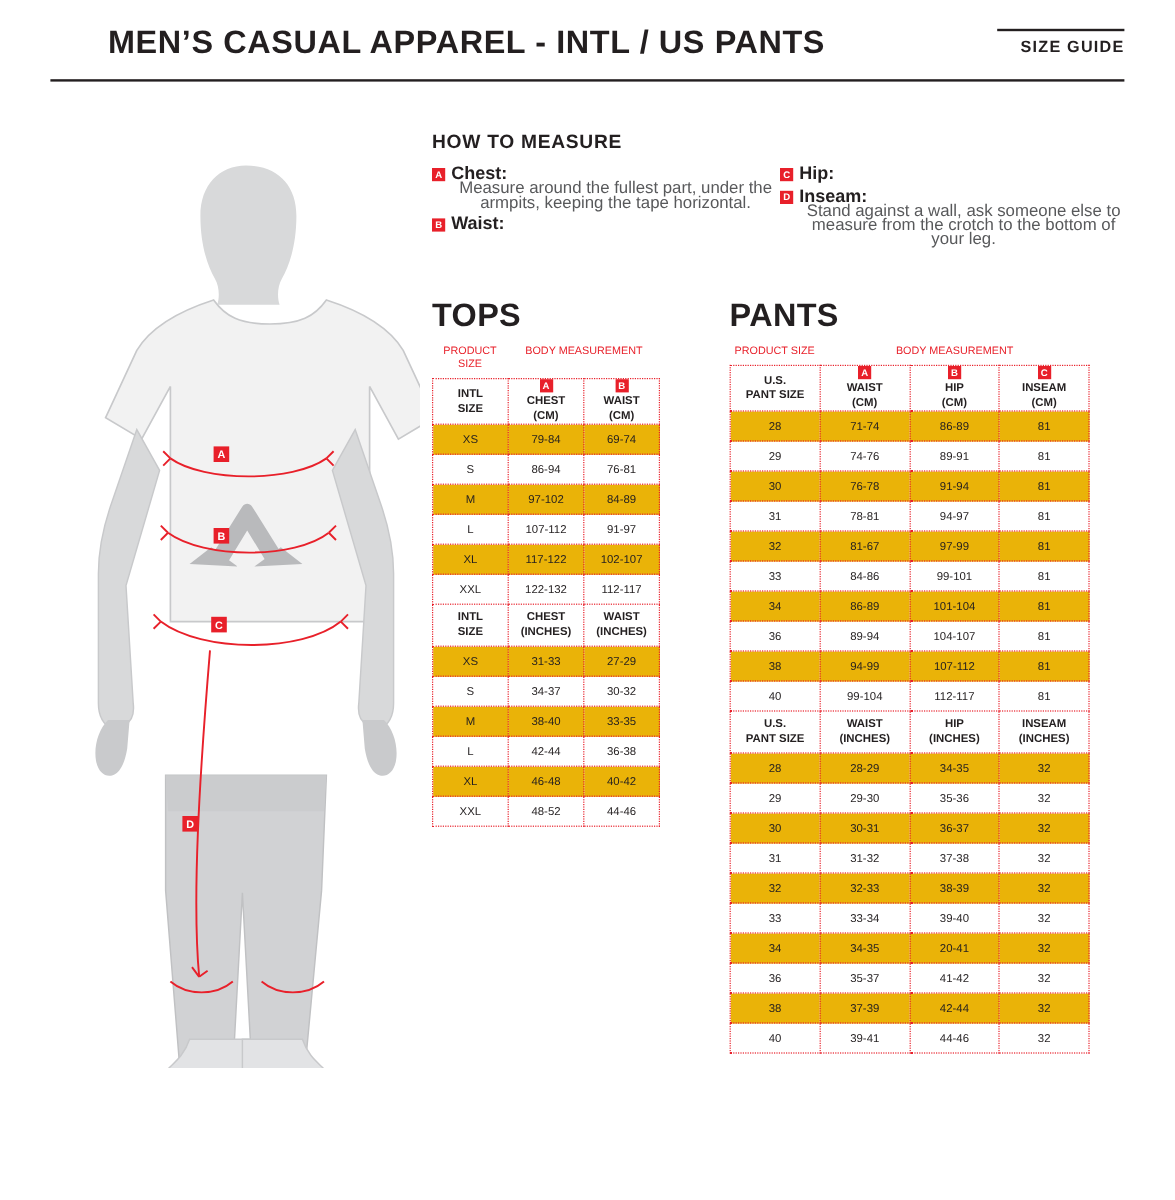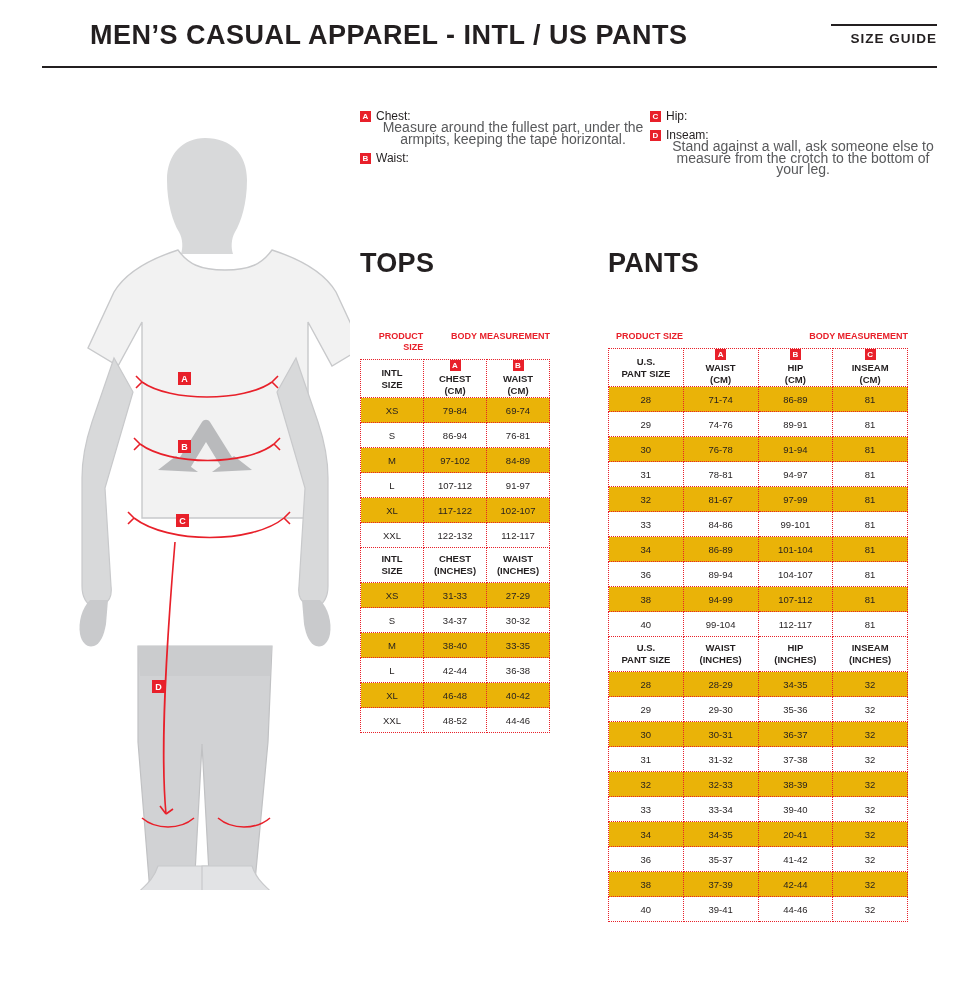--- a/index.html
+++ b/index.html
@@ -99,22 +99,22 @@
     left: 0; top: 1px;
     width: 11px; height: 11px;
     background: #e8202a;
     color: #fff;
     font-size: 8px;
     font-weight: bold;
     line-height: 11px;
     text-align: center;
   }
   .howto-label {
-    font-size: 12px;
-    font-weight: normal;
+    font-size: 15px;
+    font-weight: bold;
     color: #231f20;
     line-height: 12px;
   }
   .howto-text {
     font-size: 14px;
     color: #58595b;
     line-height: 11.5px;
     padding-left: 0;
     text-align: center;
   }
@@ -133,26 +133,25 @@
     color: #231f20;
     margin: 0 0 8px 0;
   }
 
   .hdr-row {
     display: flex;
     margin-bottom: 6px;
   }
   .hdr-cell {
     font-size: 9px;
-    font-weight: bold;
+    font-weight: normal;
     color: #e8202a;
-    text-align: right;
+    text-align: center;
     line-height: 11px;
     text-transform: uppercase;
-    margin-top: 44px;
   }
 
   table.sz {
     border-collapse: collapse;
     width: 100%;
     border: 1px dotted #e8202a;
   }
   table.sz td, table.sz th {
     border: 1px dotted #e8202a;
     text-align: center;
@@ -259,20 +258,21 @@
       <rect x="116" y="384" width="13" height="13" fill="#e8202a"></rect>
       <text x="122.5" y="394" font-family="Liberation Sans, sans-serif" font-size="9" font-weight="bold" fill="#ffffff" text-anchor="middle">C</text>
 
       <rect x="92" y="550" width="13" height="13" fill="#e8202a"></rect>
       <text x="98.5" y="560" font-family="Liberation Sans, sans-serif" font-size="9" font-weight="bold" fill="#ffffff" text-anchor="middle">D</text>
     </g>
   </svg>
 </div>
 
 <div class="howto">
+  <div class="howto-title">HOW TO MEASURE</div>
   <div class="howto-cols">
     <div class="howto-col">
       <div class="howto-item">
         <span class="howto-badge">A</span>
         <div class="howto-label">Chest:</div>
         <div class="howto-text">Measure around the fullest part, under the armpits, keeping the tape horizontal.</div>
       </div>
       <div class="howto-item">
         <span class="howto-badge">B</span>
         <div class="howto-label">Waist:</div>

